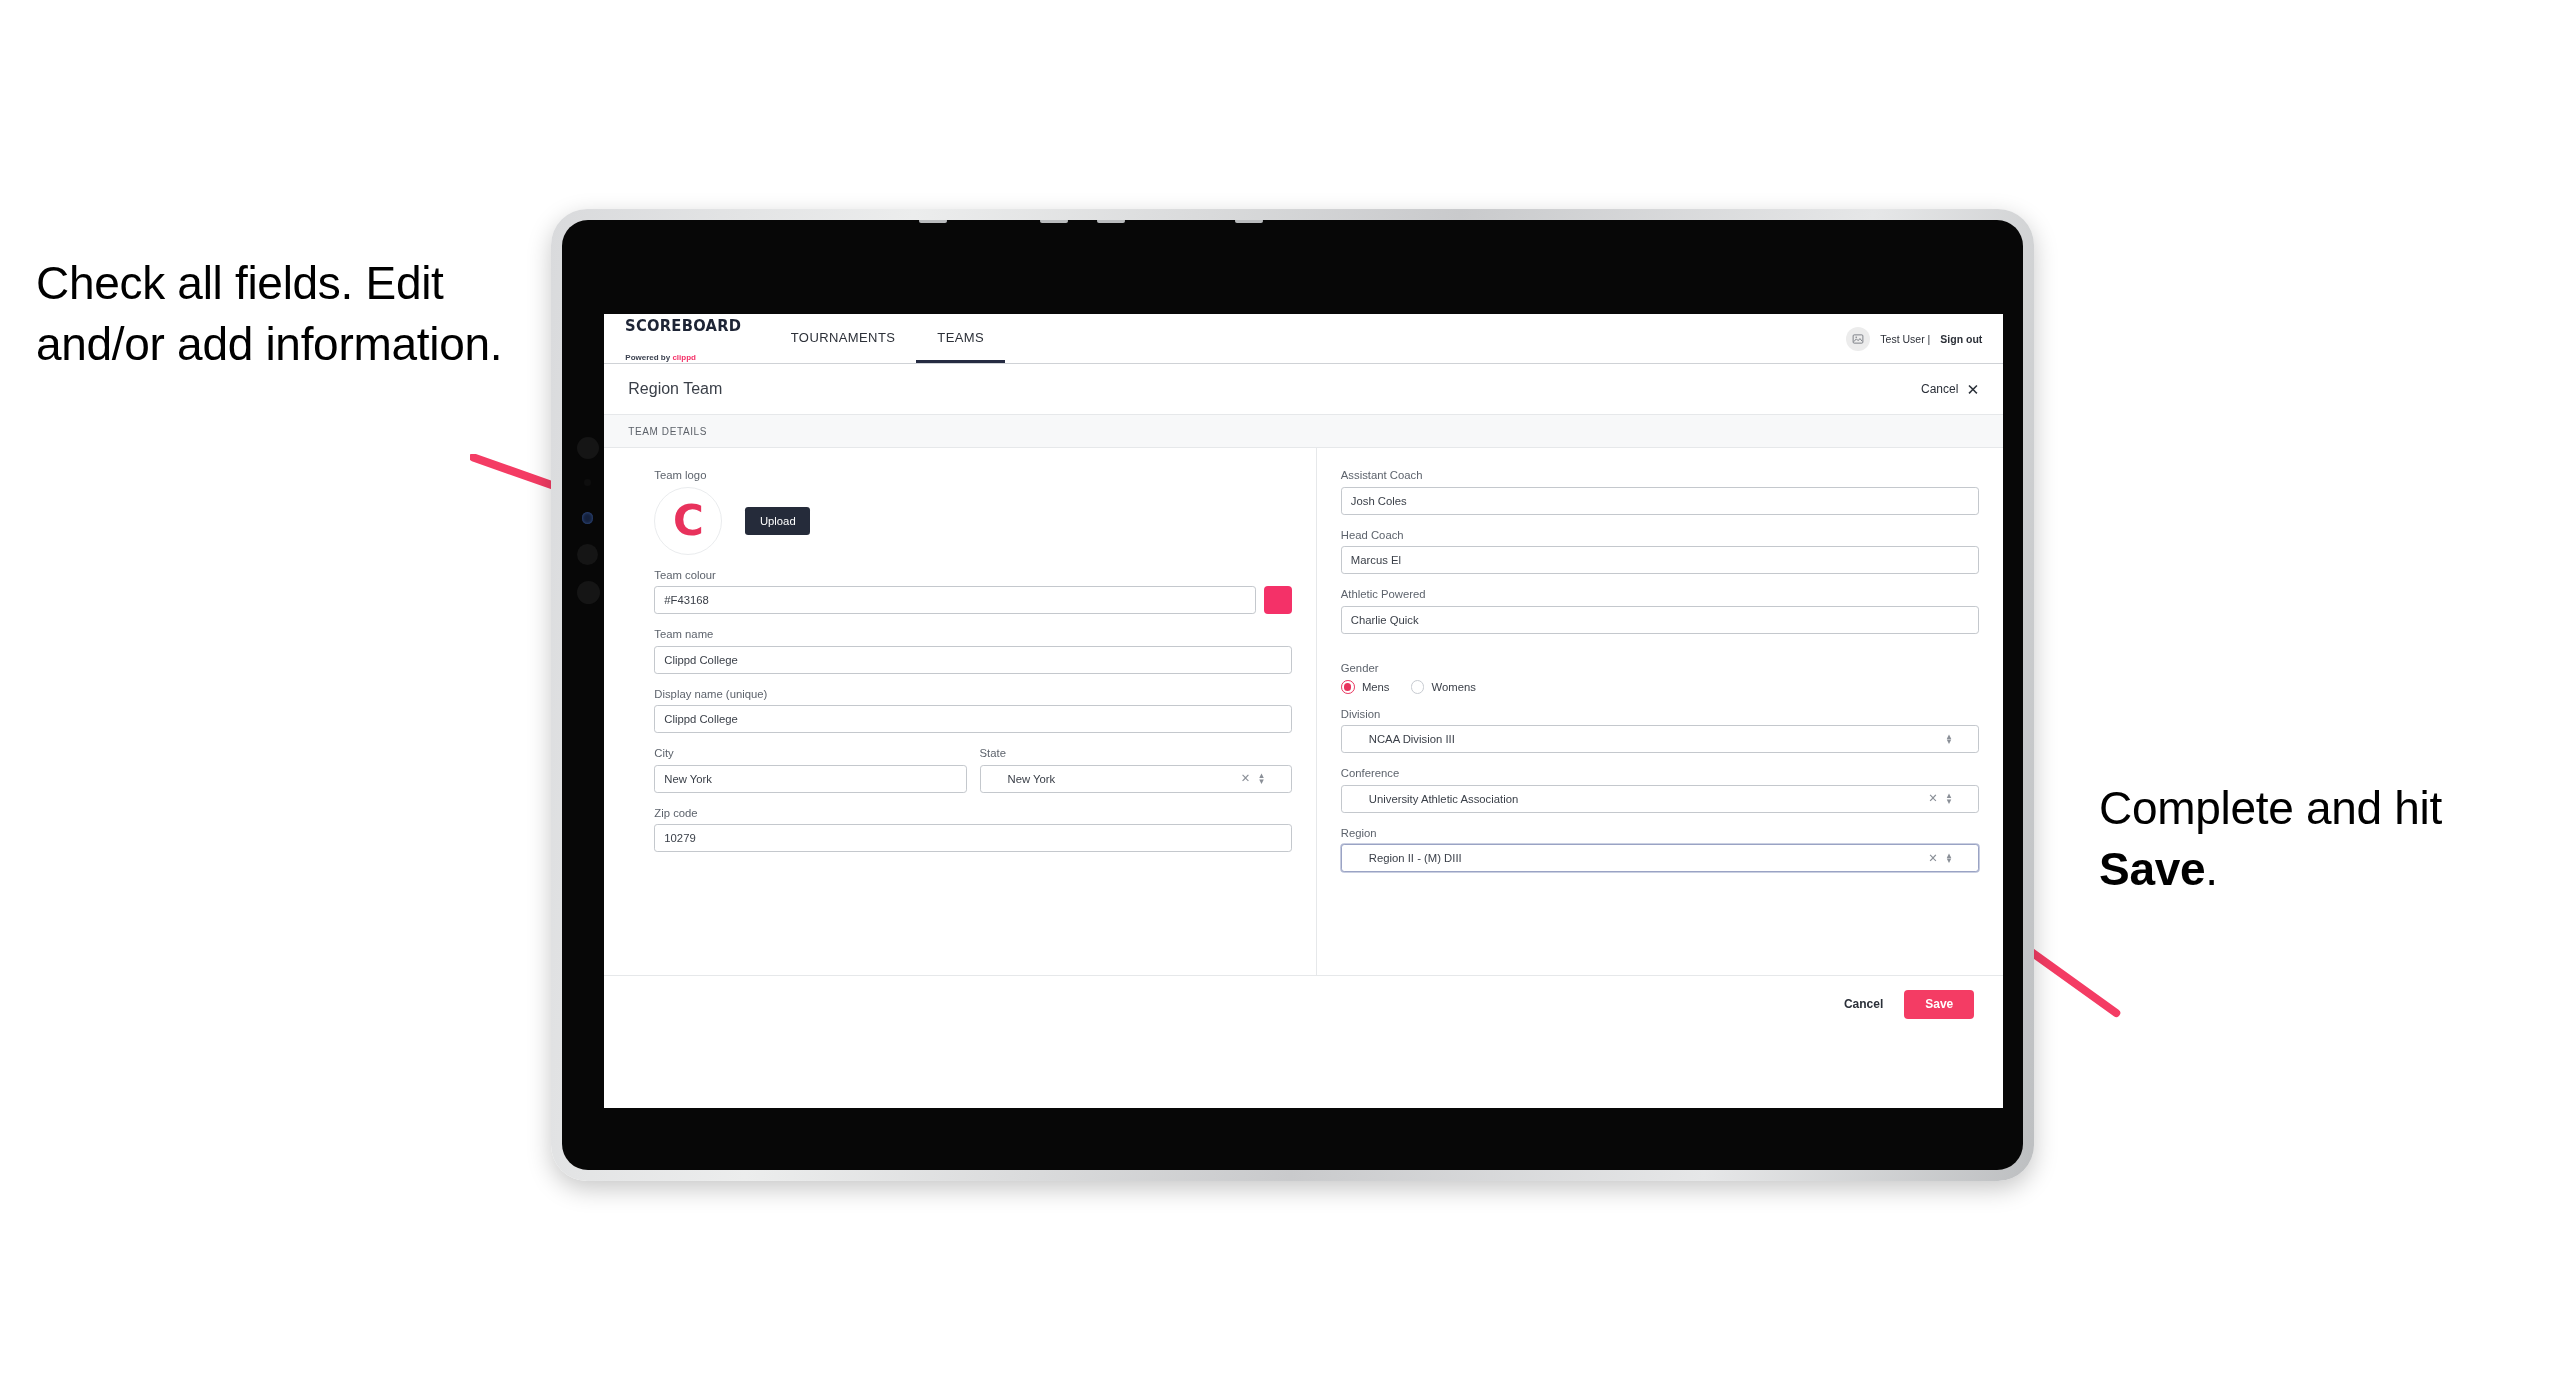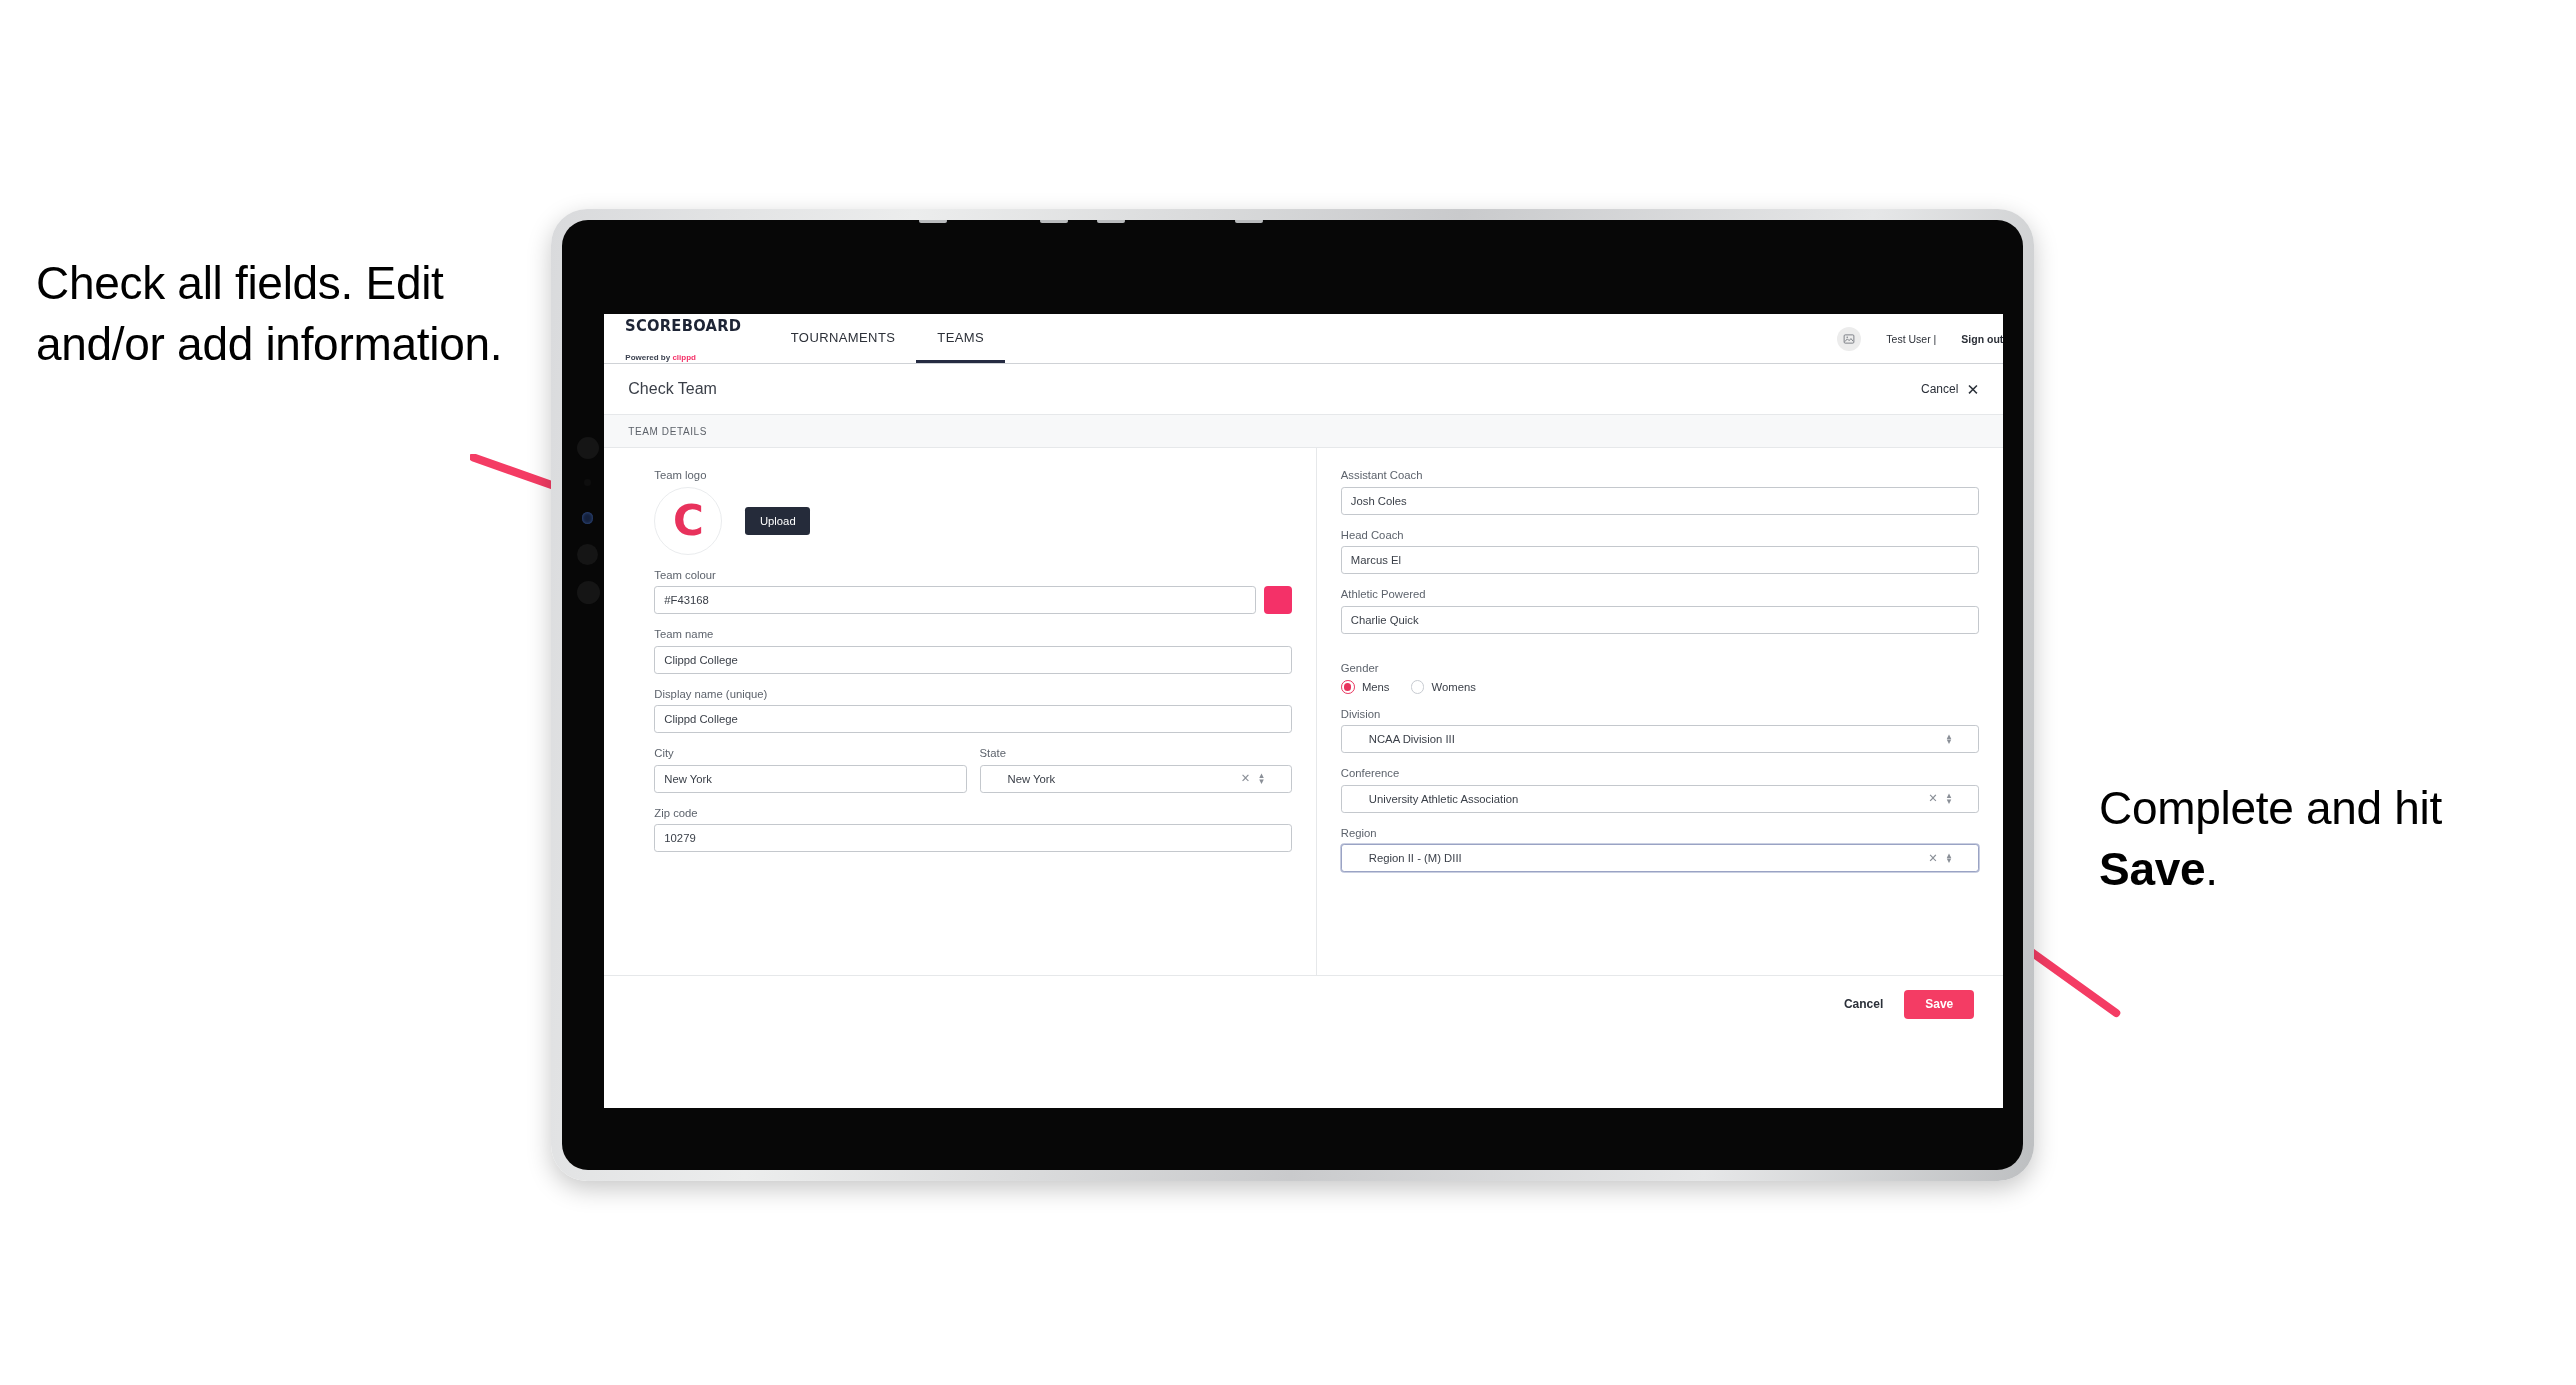--- a/index.html
+++ b/index.html
@@ -136,21 +136,22 @@
     background: none;
     border-left: none; border-right: none; border-top: none;
     font-family: "Liberation Sans", sans-serif;
   }
   .nav-tab.active { border-bottom-color: #252b42; }
 
   #topbar-spacer { flex: 1; }
   #user-area {
     display: flex;
     align-items: center;
-    gap: 25px;
+    gap: 10px;
+    padding-right: 21px;
   }
   #avatar {
     width: 24px; height: 24px;
     border-radius: 50%;
     background: #ececec;
     display: flex; align-items: center; justify-content: center;
     color: #7b7f86;
     cursor: pointer;
   }
   #user-name { font-size: 10.5px; color: #2c3038; }
@@ -387,21 +388,21 @@
                 <path d="M2.5 11.5 L5.8 7.8 L8.2 10.2 L10.6 7.4 L13.5 11" fill="none" stroke="#7b7f86" stroke-width="1.3"></path>
                 <circle cx="5.6" cy="5.6" r="1.05" fill="#7b7f86"></circle>
               </svg>
             </div>
             <span id="user-name">Test User |</span>
             <span id="sign-out">Sign out</span>
           </div>
         </div>
 
         <div id="card-header">
-          <div id="card-title">Check Team</div>
+          <div id="card-title">Region Team</div>
           <div id="card-header-spacer"></div>
           <div id="cancel-x-btn">
             <span>Cancel</span>
             <span class="x-glyph">✕</span>
           </div>
         </div>
 
         <div id="section-band">
           <span id="section-band-label">TEAM DETAILS</span>
         </div>

